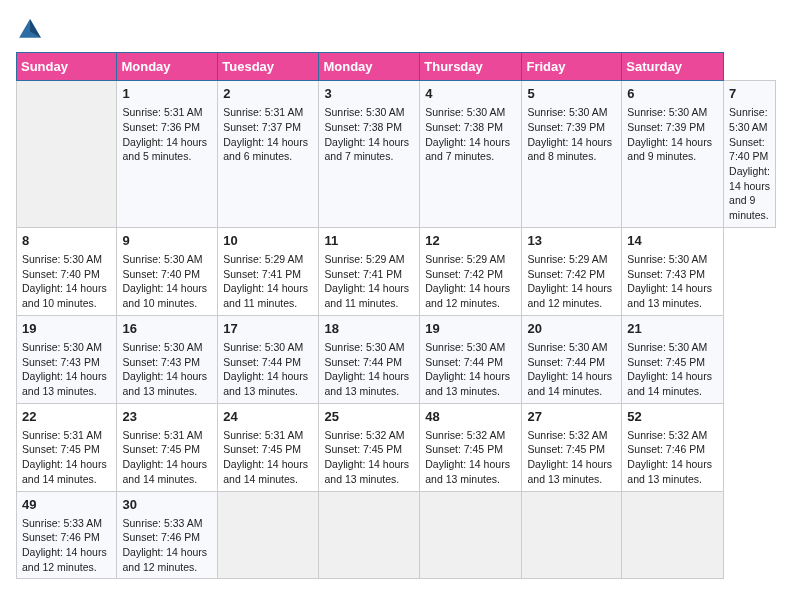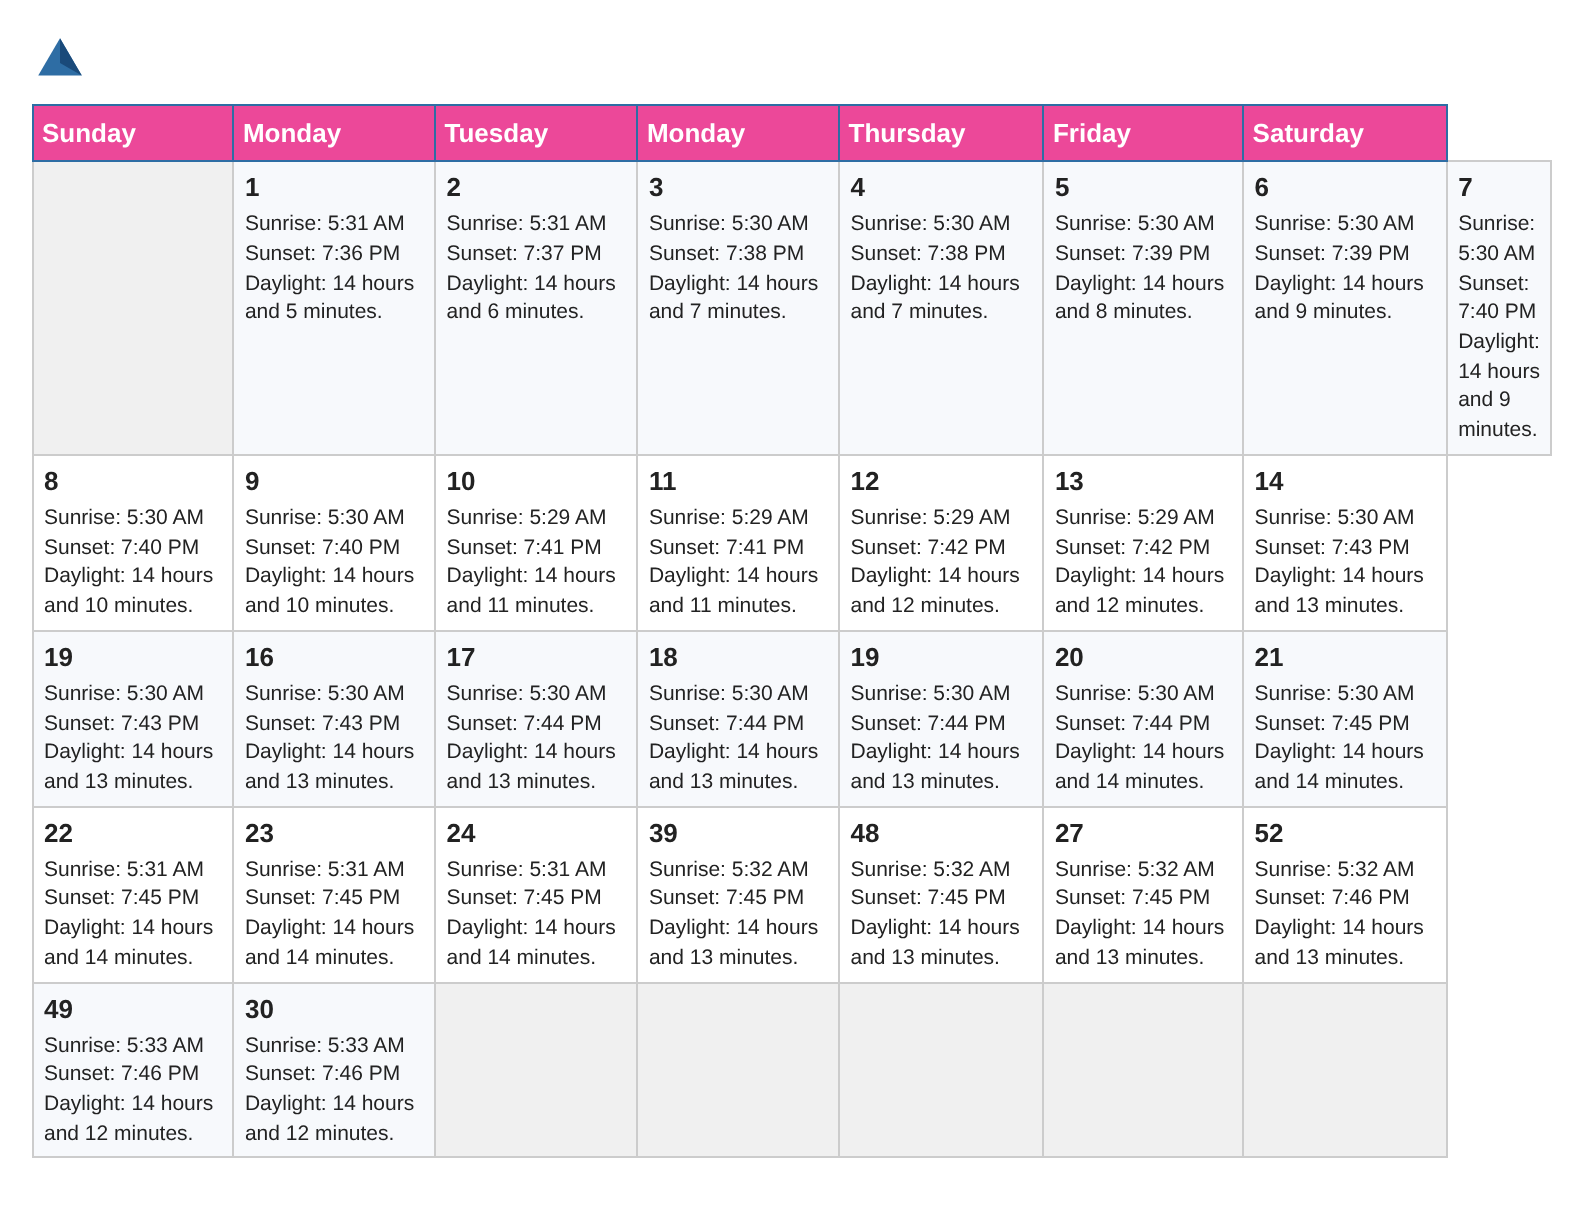--- a/index.html
+++ b/index.html
@@ -187,21 +187,21 @@
         <td>
           <div class="cell-content"><span class="day-num">22</span><span>Sunrise: 5:31 AM</span><br><span>Sunset: 7:45 PM</span><br><span>Daylight: 14 hours and 14 minutes.</span></div>
         </td>
         <td>
           <div class="cell-content"><span class="day-num">23</span><span>Sunrise: 5:31 AM</span><br><span>Sunset: 7:45 PM</span><br><span>Daylight: 14 hours and 14 minutes.</span></div>
         </td>
         <td>
           <div class="cell-content"><span class="day-num">24</span><span>Sunrise: 5:31 AM</span><br><span>Sunset: 7:45 PM</span><br><span>Daylight: 14 hours and 14 minutes.</span></div>
         </td>
         <td>
-          <div class="cell-content"><span class="day-num">39</span><span>Sunrise: 5:32 AM</span><br><span>Sunset: 7:45 PM</span><br><span>Daylight: 14 hours and 13 minutes.</span></div>
+          <div class="cell-content"><span class="day-num">25</span><span>Sunrise: 5:32 AM</span><br><span>Sunset: 7:45 PM</span><br><span>Daylight: 14 hours and 13 minutes.</span></div>
         </td>
         <td>
           <div class="cell-content"><span class="day-num">48</span><span>Sunrise: 5:32 AM</span><br><span>Sunset: 7:45 PM</span><br><span>Daylight: 14 hours and 13 minutes.</span></div>
         </td>
         <td>
           <div class="cell-content"><span class="day-num">27</span><span>Sunrise: 5:32 AM</span><br><span>Sunset: 7:45 PM</span><br><span>Daylight: 14 hours and 13 minutes.</span></div>
         </td>
         <td>
           <div class="cell-content"><span class="day-num">52</span><span>Sunrise: 5:32 AM</span><br><span>Sunset: 7:46 PM</span><br><span>Daylight: 14 hours and 13 minutes.</span></div>
         </td>

